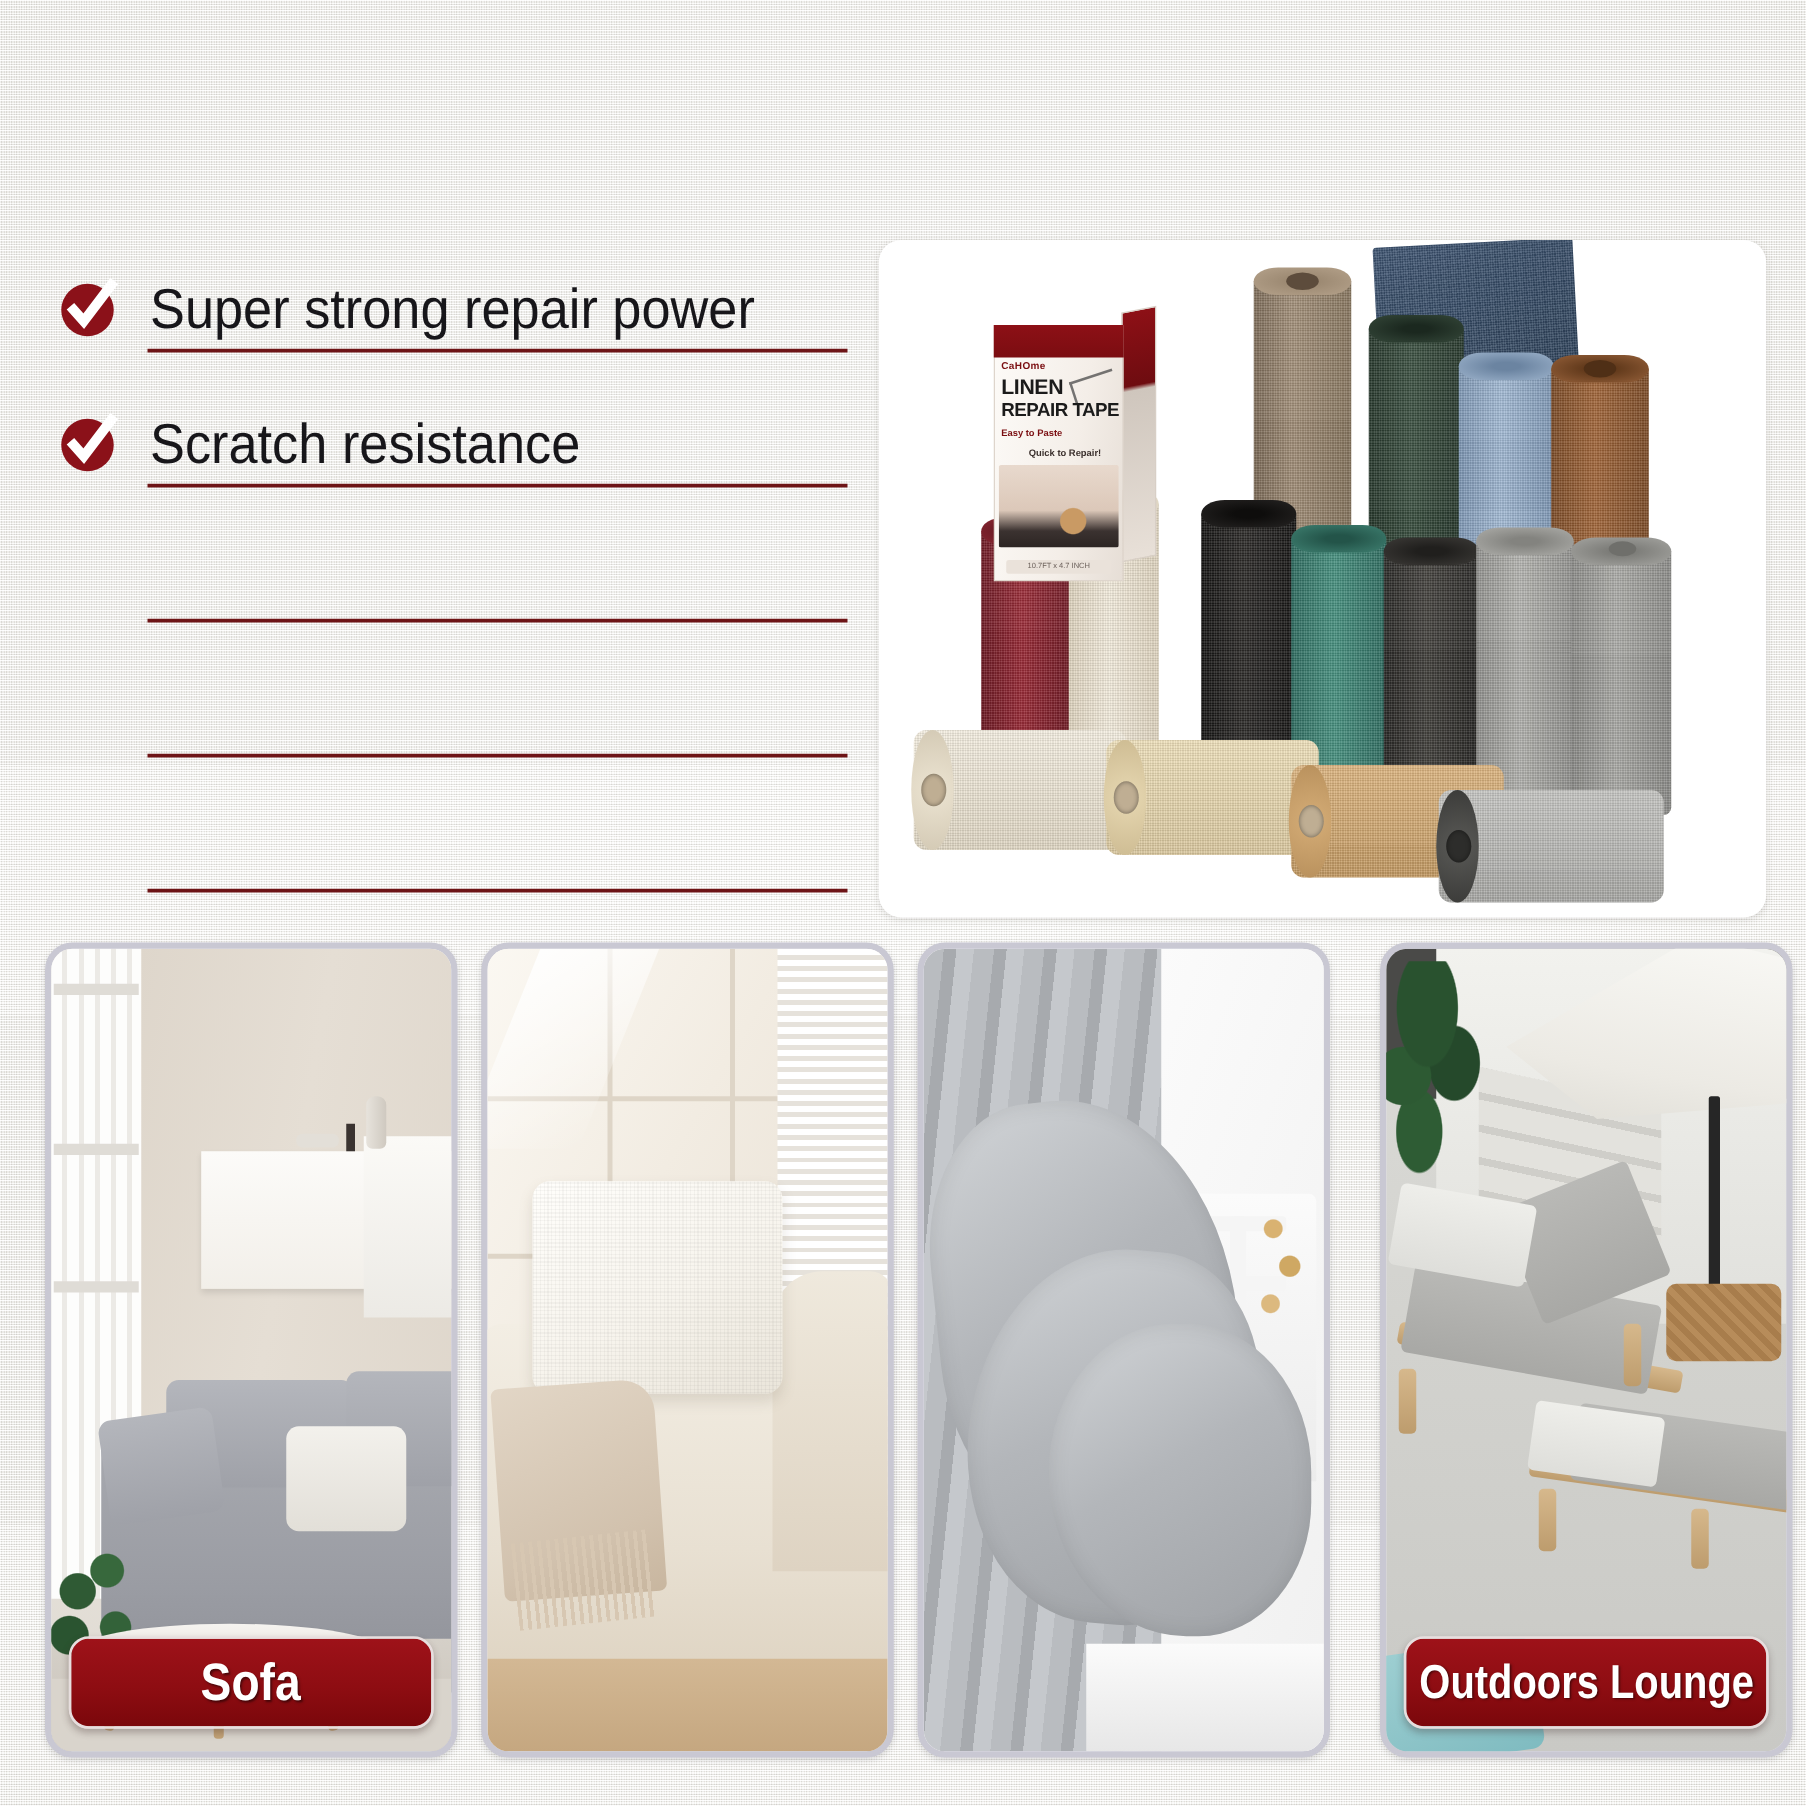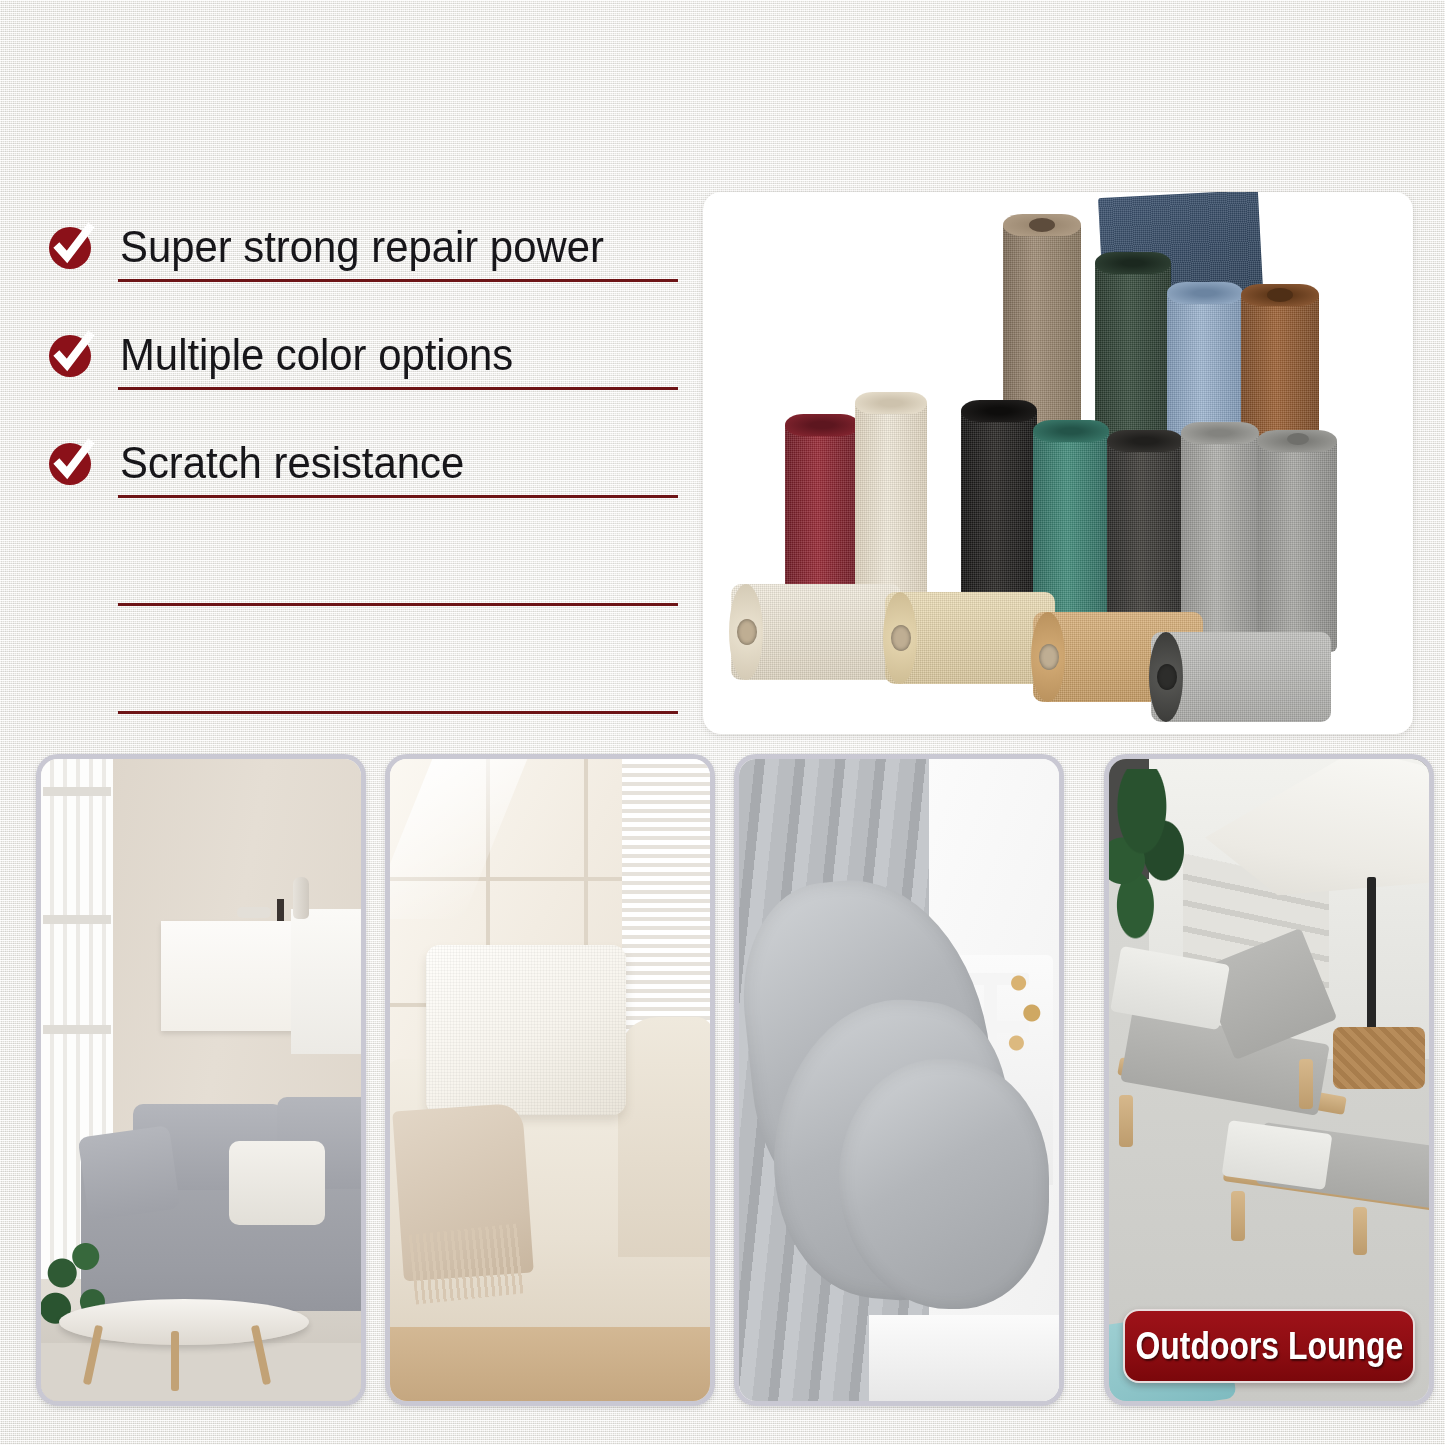--- a/index.html
+++ b/index.html
@@ -285,29 +285,20 @@
       <span class="check-icon">
         <svg viewBox="0 0 46 46">
             <circle cx="22" cy="24" r="21" fill="#8b1119"></circle>
         <path d="M11 24 L19 33 L41 4" stroke="#fff" stroke-width="8" fill="none" stroke-linecap="square"></path>
           </svg>
       </span>
       <span class="feature-label">Super strong repair power</span>
     </div>
     <div class="divider" style="top:86px"></div>
 
-    <div class="feature-row" style="top:0">
-      <span class="check-icon">
-        <svg viewBox="0 0 46 46">
-            <circle cx="22" cy="24" r="21" fill="#8b1119"></circle>
-        <path d="M11 24 L19 33 L41 4" stroke="#fff" stroke-width="8" fill="none" stroke-linecap="square"></path>
-          </svg>
-      </span>
-      <span class="feature-label">Multiple color options</span>
-    </div>
     <div class="divider" style="top:194px"></div>
 
     <div class="divider" style="top:302px"></div>
 
     <div class="feature-row" style="top:0">
       <span class="check-icon">
         <svg viewBox="0 0 46 46">
             <circle cx="22" cy="24" r="21" fill="#8b1119"></circle>
         <path d="M11 24 L19 33 L41 4" stroke="#fff" stroke-width="8" fill="none" stroke-linecap="square"></path>
           </svg>
@@ -399,20 +390,33 @@
           </div>
       <div class="tube" style="background:radial-gradient(ellipse at 50% 50%,#5d161f 0 22%,#8d2833 100%);"></div>
     </div>
     <div class="roll" style="left:152px;top:200px;width:72px;height:236px;">
       <div class="body" style="background:linear-gradient(90deg,#ddd2bd,#f2ebdc 45%,#ddd2bd);">
             <div class="weave"></div>
           </div>
       <div class="tube" style="background:radial-gradient(ellipse at 50% 50%,#cdc2ad 0 22%,#ece4d3 100%);"></div>
     </div>
 
+    <div class="box">
+      <div class="box-side"></div>
+      <div class="box-front"></div>
+      <div class="box-topband"></div>
+      <div class="box-brand">CaHOme</div>
+      <div class="box-roof"></div>
+      <div class="box-t1">LINEN</div>
+      <div class="box-t2">REPAIR TAPE</div>
+      <div class="box-s1">Easy to Paste</div>
+      <div class="box-s2">Quick to Repair!</div>
+      <div class="box-photo"></div>
+      <div class="box-size">10.7FT x 4.7 INCH</div>
+    </div>
 
     <div class="lroll" style="left:28px;top:392px;width:170px;height:96px;">
       <div class="lbody" style="background:linear-gradient(180deg,#f4eee1,#ded5c2);">
             <div class="weave"></div>
           </div>
       <div class="lend" style="background:radial-gradient(circle at 55% 50%,#ece4d2,#d3c9b4);"></div>
       <div class="lhole"></div>
     </div>
 
     <div class="lroll" style="left:182px;top:400px;width:170px;height:92px;">
@@ -462,20 +466,23 @@
         <div class="cush" style="left:236px;top:338px;width:110px;height:92px;"></div>
         <div class="wcush" style="left:188px;top:382px;width:96px;height:84px;"></div>
         <div class="floor"></div>
         <div class="rug"></div>
         <div class="plant"></div>
         <div class="table"></div>
         <div class="leg" style="left:48px;top:566px;transform:rotate(12deg)"></div>
         <div class="leg" style="left:130px;top:572px;"></div>
         <div class="leg" style="left:216px;top:566px;transform:rotate(-12deg)"></div>
       </div>
+      <div class="pill">
+        <span>Sofa</span>
+      </div>
     </div>
 
     <div class="panel" style="left:349px">
       <div class="panel-scene s2">
         <div class="panelwall"></div>
         <div class="mull" style="left:96px;top:0;width:4px;height:430px;"></div>
         <div class="mull" style="left:0;top:118px;width:236px;height:4px;"></div>
         <div class="mull" style="left:0;top:244px;width:236px;height:4px;"></div>
         <div class="mull" style="left:194px;top:0;width:4px;height:430px;"></div>
         <div class="blinds"></div>

